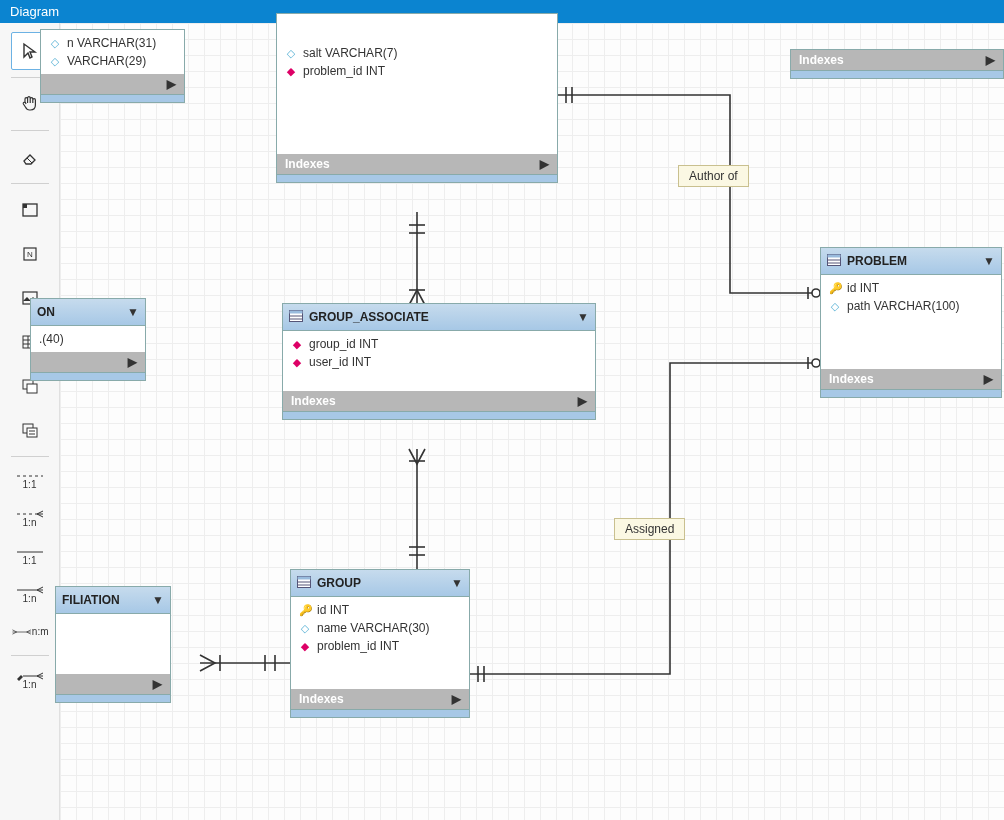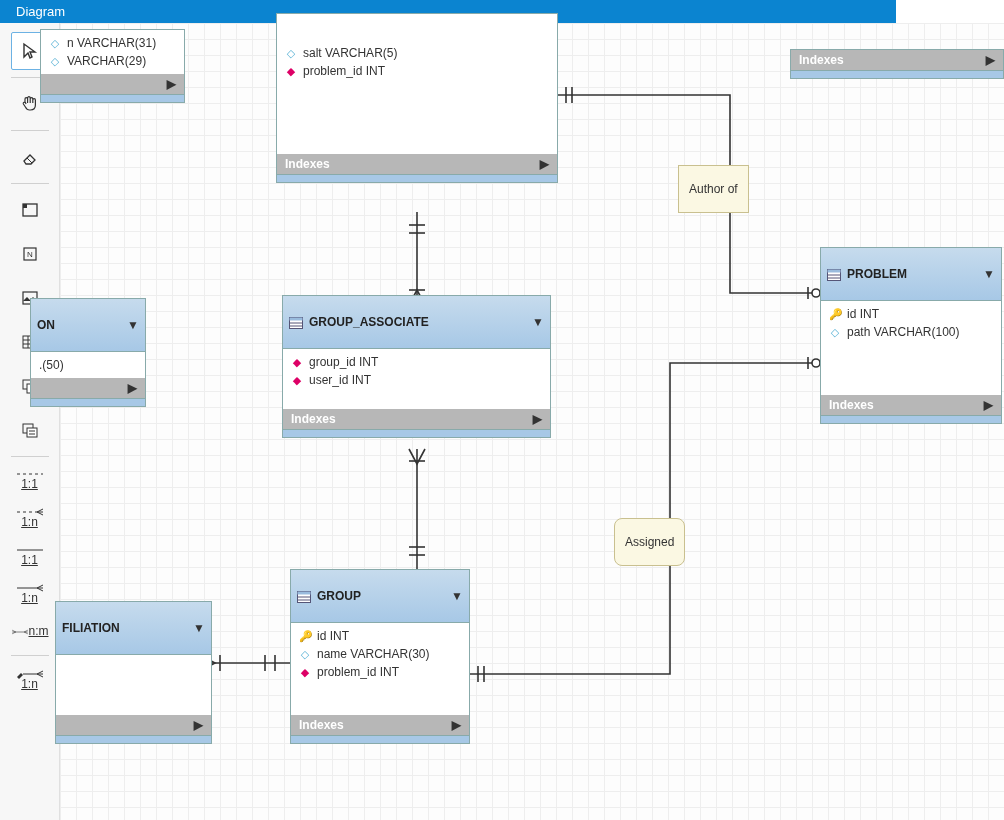--- a/index.html
+++ b/index.html
@@ -1,40 +1,40 @@
 <!DOCTYPE html>
 <html><head>
 <meta charset="utf-8">
 <style>
 * { box-sizing: border-box; margin: 0; padding: 0; }
 body { font-family: Tahoma, Arial, sans-serif; font-size: 12px; background: #fff; }
 .app { width: 1004px; height: 820px; position: relative; overflow: hidden; }
-.diagram-tab { background: #0b84d0; color: #fff; padding: 4px 16px; font-size: 13px; width: 896px; }
+.diagram-tab { background: #0b84d0; color: #fff; padding: 4px 10px; font-size: 13px; width: 1004px; }
 .main { display: flex; height: 797px; }
 .toolbar { width: 60px; background: #f7f7f7; border-right: 1px solid #e0e0e0; display: flex; flex-direction: column; align-items: center; padding-top: 6px; }
 .tool-btn { width: 38px; height: 38px; margin: 3px 0; display: flex; align-items: center; justify-content: center; cursor: pointer; border-radius: 2px; }
 .tool-btn.selected { border: 1px solid #6cb2e4; background: #fff; }
 .tool-sep { width: 38px; height: 1px; background: #d0d0d0; margin: 4px 0; }
-.tool-label { font-size: 12px; color: #333; margin-top: -2px; text-decoration: underline; }
+.tool-label { font-size: 10px; color: #333; margin-top: -2px; }
 .canvas { flex: 1; position: relative; background-color: #fdfdfd; background-image: linear-gradient(#eeeeee 1px, transparent 1px), linear-gradient(90deg, #eeeeee 1px, transparent 1px); background-size: 16px 16px; }
 .canvas svg.connectors { position: absolute; top: 0; left: 0; width: 100%; height: 100%; pointer-events: none; }
 .entity { position: absolute; background: #fff; border: 1px solid #8aa; }
-.entity-header { background: linear-gradient(#c6dbed, #a7c8e6); border-bottom: 1px solid #8aa; display: flex; align-items: flex-end; padding: 19px 6px; font-weight: bold; color: #222; }
+.entity-header { background: linear-gradient(#c6dbed, #a7c8e6); border-bottom: 1px solid #8aa; display: flex; align-items: flex-start; padding: 6px 6px; font-weight: bold; color: #222; }
 .entity-header .table-icon { width: 14px; height: 12px; margin-right: 6px; display: inline-block; }
 .entity-header .chevron { margin-left: auto; }
 .entity-body { padding: 4px 0; }
 .field-row { display: flex; align-items: center; padding: 2px 8px; color: #333; white-space: nowrap; }
 .field-row .ficon { width: 12px; text-align: center; margin-right: 6px; font-size: 11px; }
 .ficon.key { color: #d9a500; }
 .ficon.diamond-open { color: #56b0d4; }
 .ficon.diamond-fill { color: #56b0d4; }
 .entity-footer { background: #b7b7b7; color: #fff; display: flex; align-items: center; padding: 3px 8px; font-weight: bold; }
 .entity-footer .chevron { margin-left: auto; color: #333; }
 .bottom-bar { height: 8px; background: #a7c8e6; border-top: 1px solid #8aa; }
-.rel-label { position: absolute; background: #fbf8e3; border: 1px solid #c9c08f; padding: 16px 10px; color: #333; font-size: 12px; }
+.rel-label { position: absolute; background: #fbf8e3; border: 1px solid #c9c08f; padding: 3px 10px; color: #333; font-size: 12px; }
 .chevron { font-size: 12px; color: #333; }
 </style>
 </head>
 <body>
 <div class="app">
 
 <div class="diagram-tab">Diagram</div>
 
 <div class="main">
 
@@ -209,63 +209,63 @@
       <div class="bottom-bar"></div>
     </div>
 
     <div class="entity" style="left:-30px; top:275px; width:116px;">
       <div class="entity-header">
             <span>ON</span>
             <span class="chevron">▼</span>
           </div>
       <div class="entity-body">
         <div class="field-row">
-              <span>.(50)</span>
+              <span>.(40)</span>
             </div>
       </div>
       <div class="entity-footer">
             <span></span>
             <span class="chevron">▶</span>
           </div>
       <div class="bottom-bar"></div>
     </div>
 
-    <div class="entity" style="left:-5px; top:578px; width:157px;">
+    <div class="entity" style="left:-5px; top:563px; width:116px;">
       <div class="entity-header">
             <span>FILIATION</span>
             <span class="chevron">▼</span>
           </div>
       <div class="entity-body" style="height:60px;"></div>
       <div class="entity-footer">
             <span></span>
             <span class="chevron">▶</span>
           </div>
       <div class="bottom-bar"></div>
     </div>
 
     <div class="entity" style="left:216px; top:-10px; width:282px;">
       <div class="entity-body" style="padding-top:30px;">
         <div class="field-row">
               <span class="ficon diamond-open">◇</span>
-              <span>salt VARCHAR(5)</span>
+              <span>salt VARCHAR(7)</span>
             </div>
         <div class="field-row">
               <span class="ficon diamond-fill" style="color:#d06;">◆</span>
               <span>problem_id INT</span>
             </div>
         <div style="height:70px;"></div>
       </div>
       <div class="entity-footer">
             <span>Indexes</span>
             <span class="chevron">▶</span>
           </div>
       <div class="bottom-bar"></div>
     </div>
 
-    <div class="entity" style="left:222px; top:272px; width:269px;">
+    <div class="entity" style="left:222px; top:280px; width:314px;">
       <div class="entity-header">
         <svg class="table-icon" viewBox="0 0 14 12">
               <rect x="0.5" y="0.5" width="13" height="11" fill="#fff" stroke="#557"></rect>
               <rect x="0.5" y="0.5" width="13" height="3" fill="#9bd"></rect>
               <line x1="0.5" y1="6" x2="13.5" y2="6" stroke="#557"></line>
               <line x1="0.5" y1="9" x2="13.5" y2="9" stroke="#557"></line>
             </svg>
         <span>GROUP_ASSOCIATE</span>
             <span class="chevron">▼</span>
           </div>
@@ -343,17 +343,17 @@
         <div style="height:50px;"></div>
       </div>
       <div class="entity-footer">
             <span>Indexes</span>
             <span class="chevron">▶</span>
           </div>
       <div class="bottom-bar"></div>
     </div>
 
     <div class="rel-label" style="left:618px; top:142px;">Author of</div>
-    <div class="rel-label" style="left:554px; top:495px;border-radius:8px;">Assigned</div>
+    <div class="rel-label" style="left:554px; top:495px;">Assigned</div>
 
   </div>
 </div>
 </div>
 
 </body></html>

